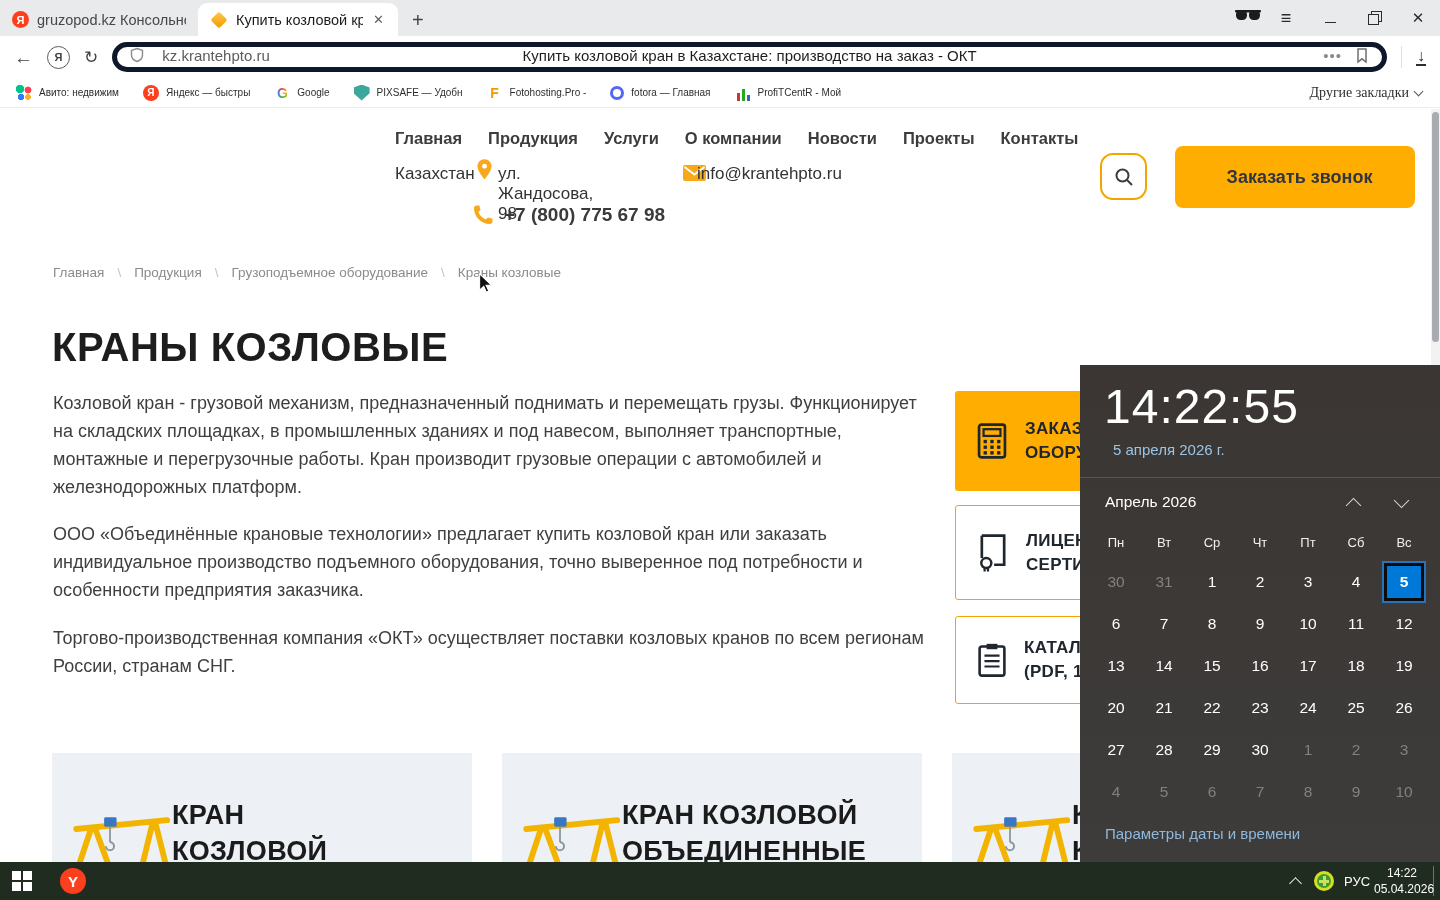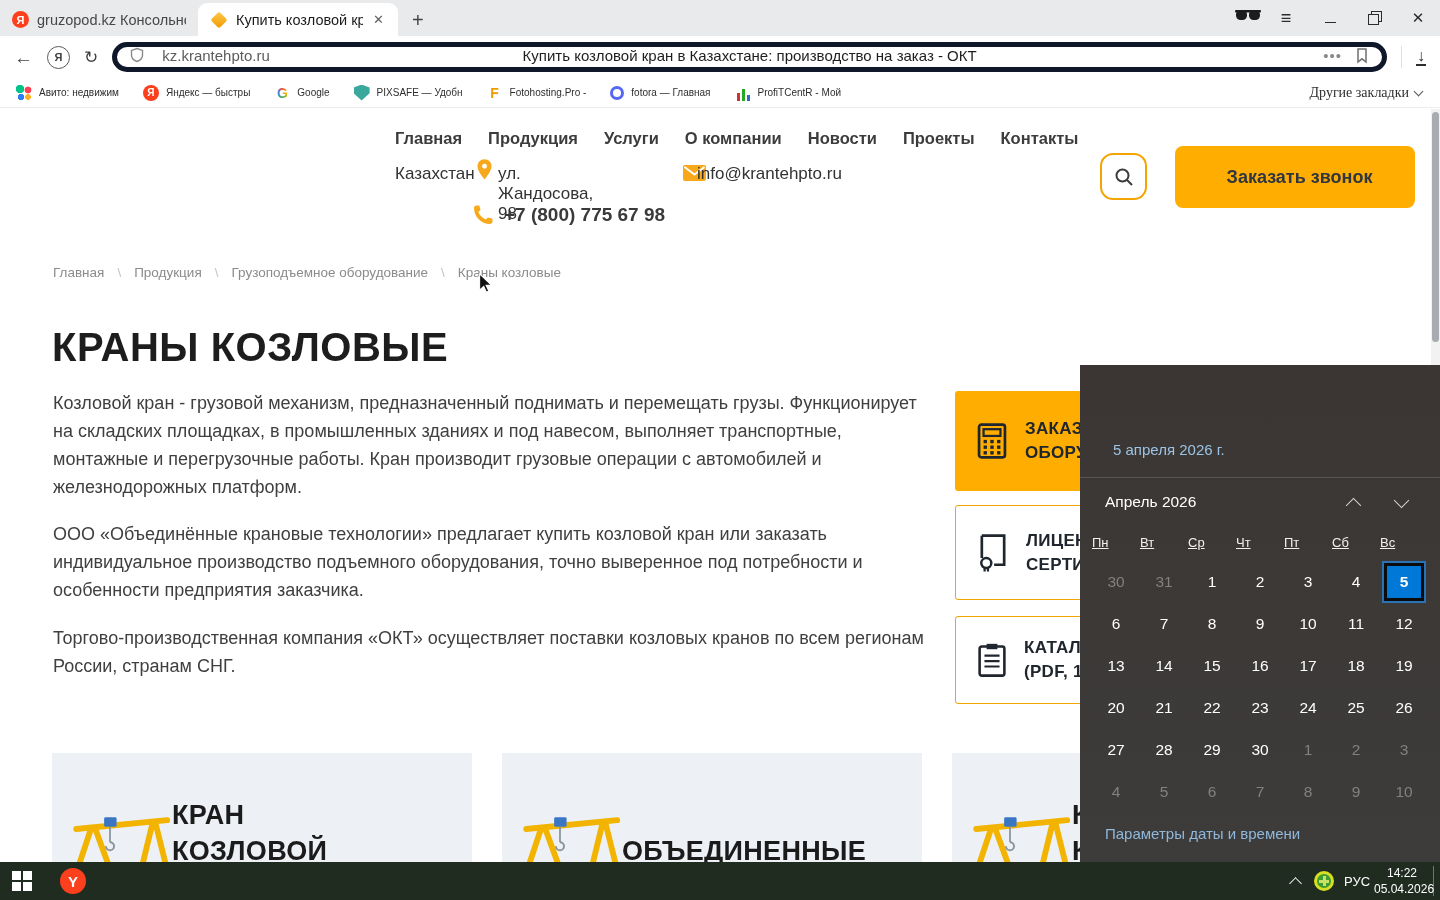--- a/index.html
+++ b/index.html
@@ -108,21 +108,21 @@
   .calendar { position:absolute; left:1080px; top:365px; width:360px; height:497px; background:linear-gradient(#3b3633,#3d3c3b); z-index:50; color:#fff; }
   .cal-time { position:absolute; left:24px; top:14px; font-size:48px; font-weight:200; letter-spacing:1px; color:#fff; }
   .cal-date { position:absolute; left:33px; top:76px; font-size:15px; color:#9cc3e5; }
   .cal-div { position:absolute; left:0; top:112px; width:100%; height:1px; background:rgba(255,255,255,.14); }
   .cal-month { position:absolute; left:25px; top:128px; font-size:15.5px; color:#fff; }
   .cal-chev { position:absolute; width:11px; height:11px; border-left:1.6px solid #d4d4d4; border-top:1.6px solid #d4d4d4; }
   .cal-chev.up { left:268px; top:135px; transform:rotate(45deg); }
   .cal-chev.down { left:316px; top:130px; transform:rotate(225deg); }
   .weekdays, .daygrid { position:absolute; left:12px; display:grid; grid-template-columns:repeat(7,48px); }
   .weekdays { top:170px; }
-  .weekdays span { font-size:13px; color:#f0f0f0;text-decoration:underline; }
+  .weekdays span { text-align:center; font-size:13px; color:#f0f0f0; }
   .daygrid { top:196px; grid-auto-rows:42px; }
   .day { display:flex; align-items:center; justify-content:center; font-size:15.5px; color:#fff; }
   .day.out { color:#83807d; }
   .day.sel { width:40px; height:38px; align-self:center; justify-self:center; background:#0078d7; border:3px solid #0c0c0c; box-shadow:0 0 0 2px #2a72b8; font-weight:bold; }
   .cal-link { position:absolute; left:25px; top:460px; font-size:15px; color:#8fb8dc; }
 
   
   .taskbar { position:absolute; left:0; top:862px; width:1440px; height:38px; background:#212c21; z-index:60; }
   .start { position:absolute; left:12px; top:9px; }
   .task-ya { position:absolute; left:60px; top:6px; width:26px; height:26px; border-radius:50%; background:#fc3f1d; color:#fff; font-weight:bold; font-size:15px; display:flex; align-items:center; justify-content:center; }
@@ -371,21 +371,21 @@
             <g fill="#9aa3ab">
               <circle cx="13" cy="102" r="4"></circle>
               <circle cx="63" cy="102" r="4"></circle>
               <circle cx="101" cy="100" r="4"></circle>
               <circle cx="139" cy="98" r="4"></circle>
             </g>
             <rect x="52" y="24" width="17" height="13" rx="2" fill="#3a76c4"></rect>
             <path d="M60 37 V58" stroke="#8a949c" stroke-width="2.4"></path>
             <path d="M60 58 a5.5 5.5 0 1 1 -5.5 5.5" fill="none" stroke="#8a949c" stroke-width="2.6"></path>
           </svg>
-          <div class="card-title"><br><span>ОБЪЕДИНЕННЫЕ</span></div>
+          <div class="card-title"><span>КРАН КОЗЛОВОЙ</span><br><span>ОБЪЕДИНЕННЫЕ</span></div>
         </div>
 
         <div class="card">
           <svg width="110" height="110" viewBox="0 0 150 110">
             <g stroke="#F2B400" stroke-width="8" fill="none" stroke-linecap="round">
               <path d="M14 40 L138 28"></path>
               <path d="M34 40 L14 100"></path>
               <path d="M40 40 L62 100"></path>
               <path d="M118 32 L102 98"></path>
               <path d="M122 32 L138 96"></path>
@@ -403,20 +403,21 @@
           <div class="card-title"><span>КРАН</span><br><span>КОЗЛОВОЙ</span></div>
         </div>
       </div>
 
     <div class="scrollbar">
         <div class="scroll-thumb"></div>
       </div>
   </div>
 
   <div class="calendar">
+    <div class="cal-time">14:22:55</div>
     <div class="cal-date">5 апреля 2026 г.</div>
     <div class="cal-div"></div>
     <div class="cal-month">Апрель 2026</div>
     <span class="cal-chev up"></span>
     <span class="cal-chev down"></span>
     <div class="weekdays">
 
     <span>Пн</span>
         <span>Вт</span>
         <span>Ср</span>

